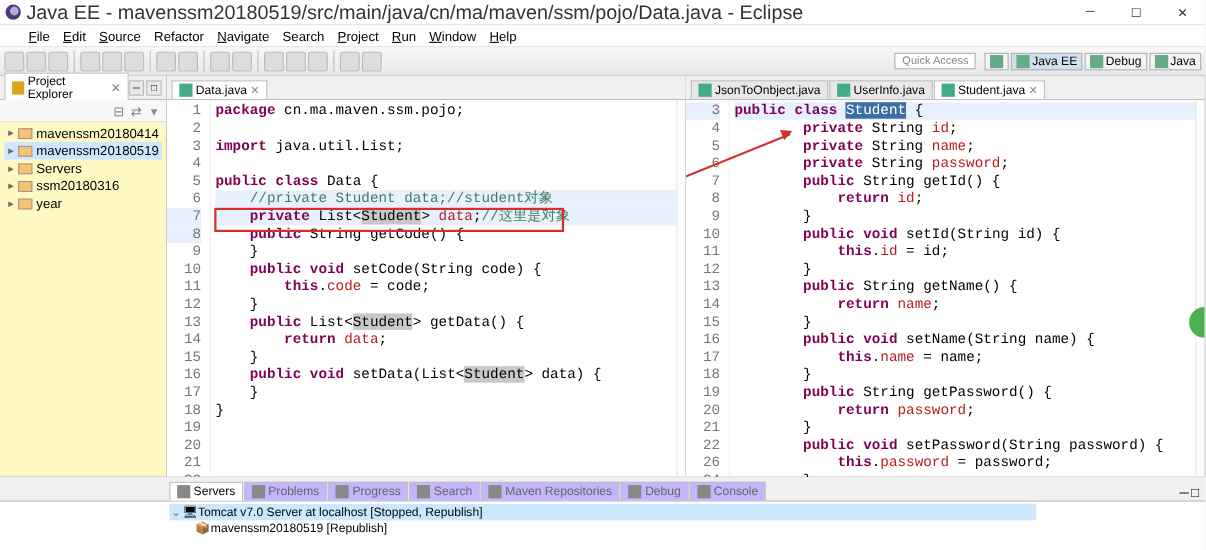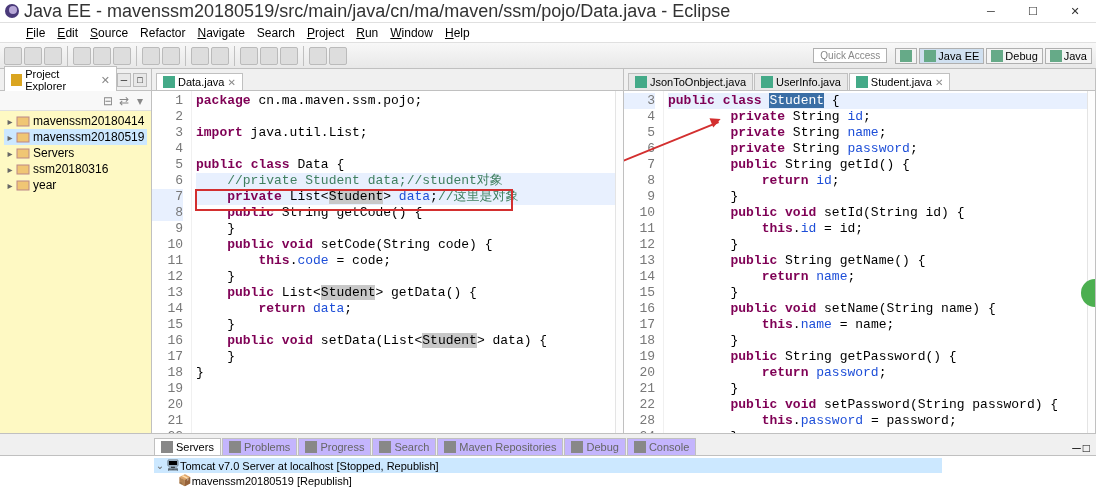--- a/index.html
+++ b/index.html
@@ -44,21 +44,21 @@
 .ed-close { color: #888; font-size: 10px; }
 .code-area { flex: 1; display: flex; font-family: Consolas, "Courier New", monospace; font-size: 13px; overflow: auto; position: relative; }
 .gutter { width: 40px; background: #fff; text-align: right; color: #787878; padding: 2px 8px 2px 0; user-select: none; border-right: 1px solid #f0f0f0; }
 .gutter .ln { height: 16px; line-height: 16px; }
 .gutter .ln.hl { background: #e8f0fe; }
 .code { flex: 1; padding: 2px 0 2px 4px; position: relative; }
 .code .line { height: 16px; line-height: 16px; white-space: pre; }
 .code .line.hl { background: #e8f0fe; }
 .kw { color: #7f0055; font-weight: bold; }
 .cm { color: #3f7f5f; }
-.field { color: #1d4ed8; }
+.field { color: #b91c1c; }
 .hlword { background: #c8c8c8; }
 .selword { background: #3a6ea5; color: #fff; }
 .redbox { position: absolute; border: 2px solid #d32f2f; }
 .arrow-line { position: absolute; background: #d32f2f; height: 2px; transform-origin: left center; }
 .arrow-head { position: absolute; width: 0; height: 0; border-top: 5px solid transparent; border-bottom: 5px solid transparent; border-left: 10px solid #d32f2f; }
 .right-gutter { position: absolute; right: 0; top: 0; width: 8px; height: 100%; background: #fdfdfd; border-left: 1px solid #e4e4e4; }
 .bottom { height: 67px; background: #fff; border-top: 1px solid #c0c0c0; display: flex; flex-direction: column; }
 .bottom-tabs { height: 22px; background: #f0f0f0; border-bottom: 1px solid #c0c0c0; display: flex; align-items: flex-end; padding-left: 154px; gap: 1px; }
 .btab { padding: 2px 6px; font-size: 11px; background: #c4b5fd; border: 1px solid #c0c0c0; border-bottom: none; display: flex; align-items: center; gap: 3px; cursor: pointer; color: #666; }
 .btab.active { background: #fff; color: #000; }
@@ -252,21 +252,21 @@
             <div class="ln">13</div>
             <div class="ln">14</div>
             <div class="ln">15</div>
             <div class="ln">16</div>
             <div class="ln">17</div>
             <div class="ln">18</div>
             <div class="ln">19</div>
             <div class="ln">20</div>
             <div class="ln">21</div>
             <div class="ln">22</div>
-            <div class="ln">28</div>
+            <div class="ln">26</div>
             <div class="ln">24</div>
           </div>
         <div class="code" id="rcode">
           <div class="arrow-line" id="arrow-line" style="left: -140px; top: 109px; width: 210.395px; transform: rotate(-22.0543deg);"></div>
           <div class="arrow-head" id="arrow-head" style="left: 47px; top: 25px; transform: rotate(-22.0543deg);"></div>
         <div class="line hl"><span class="kw">public</span> <span class="kw">class</span> <span class="selword">Student</span> {</div>
             <div class="line">        <span class="kw">private</span> String <span class="field">id</span>;</div>
             <div class="line">        <span class="kw">private</span> String <span class="field">name</span>;</div>
             <div class="line">        <span class="kw">private</span> String <span class="field">password</span>;</div>
             <div class="line">        <span class="kw">public</span> String getId() {</div>

